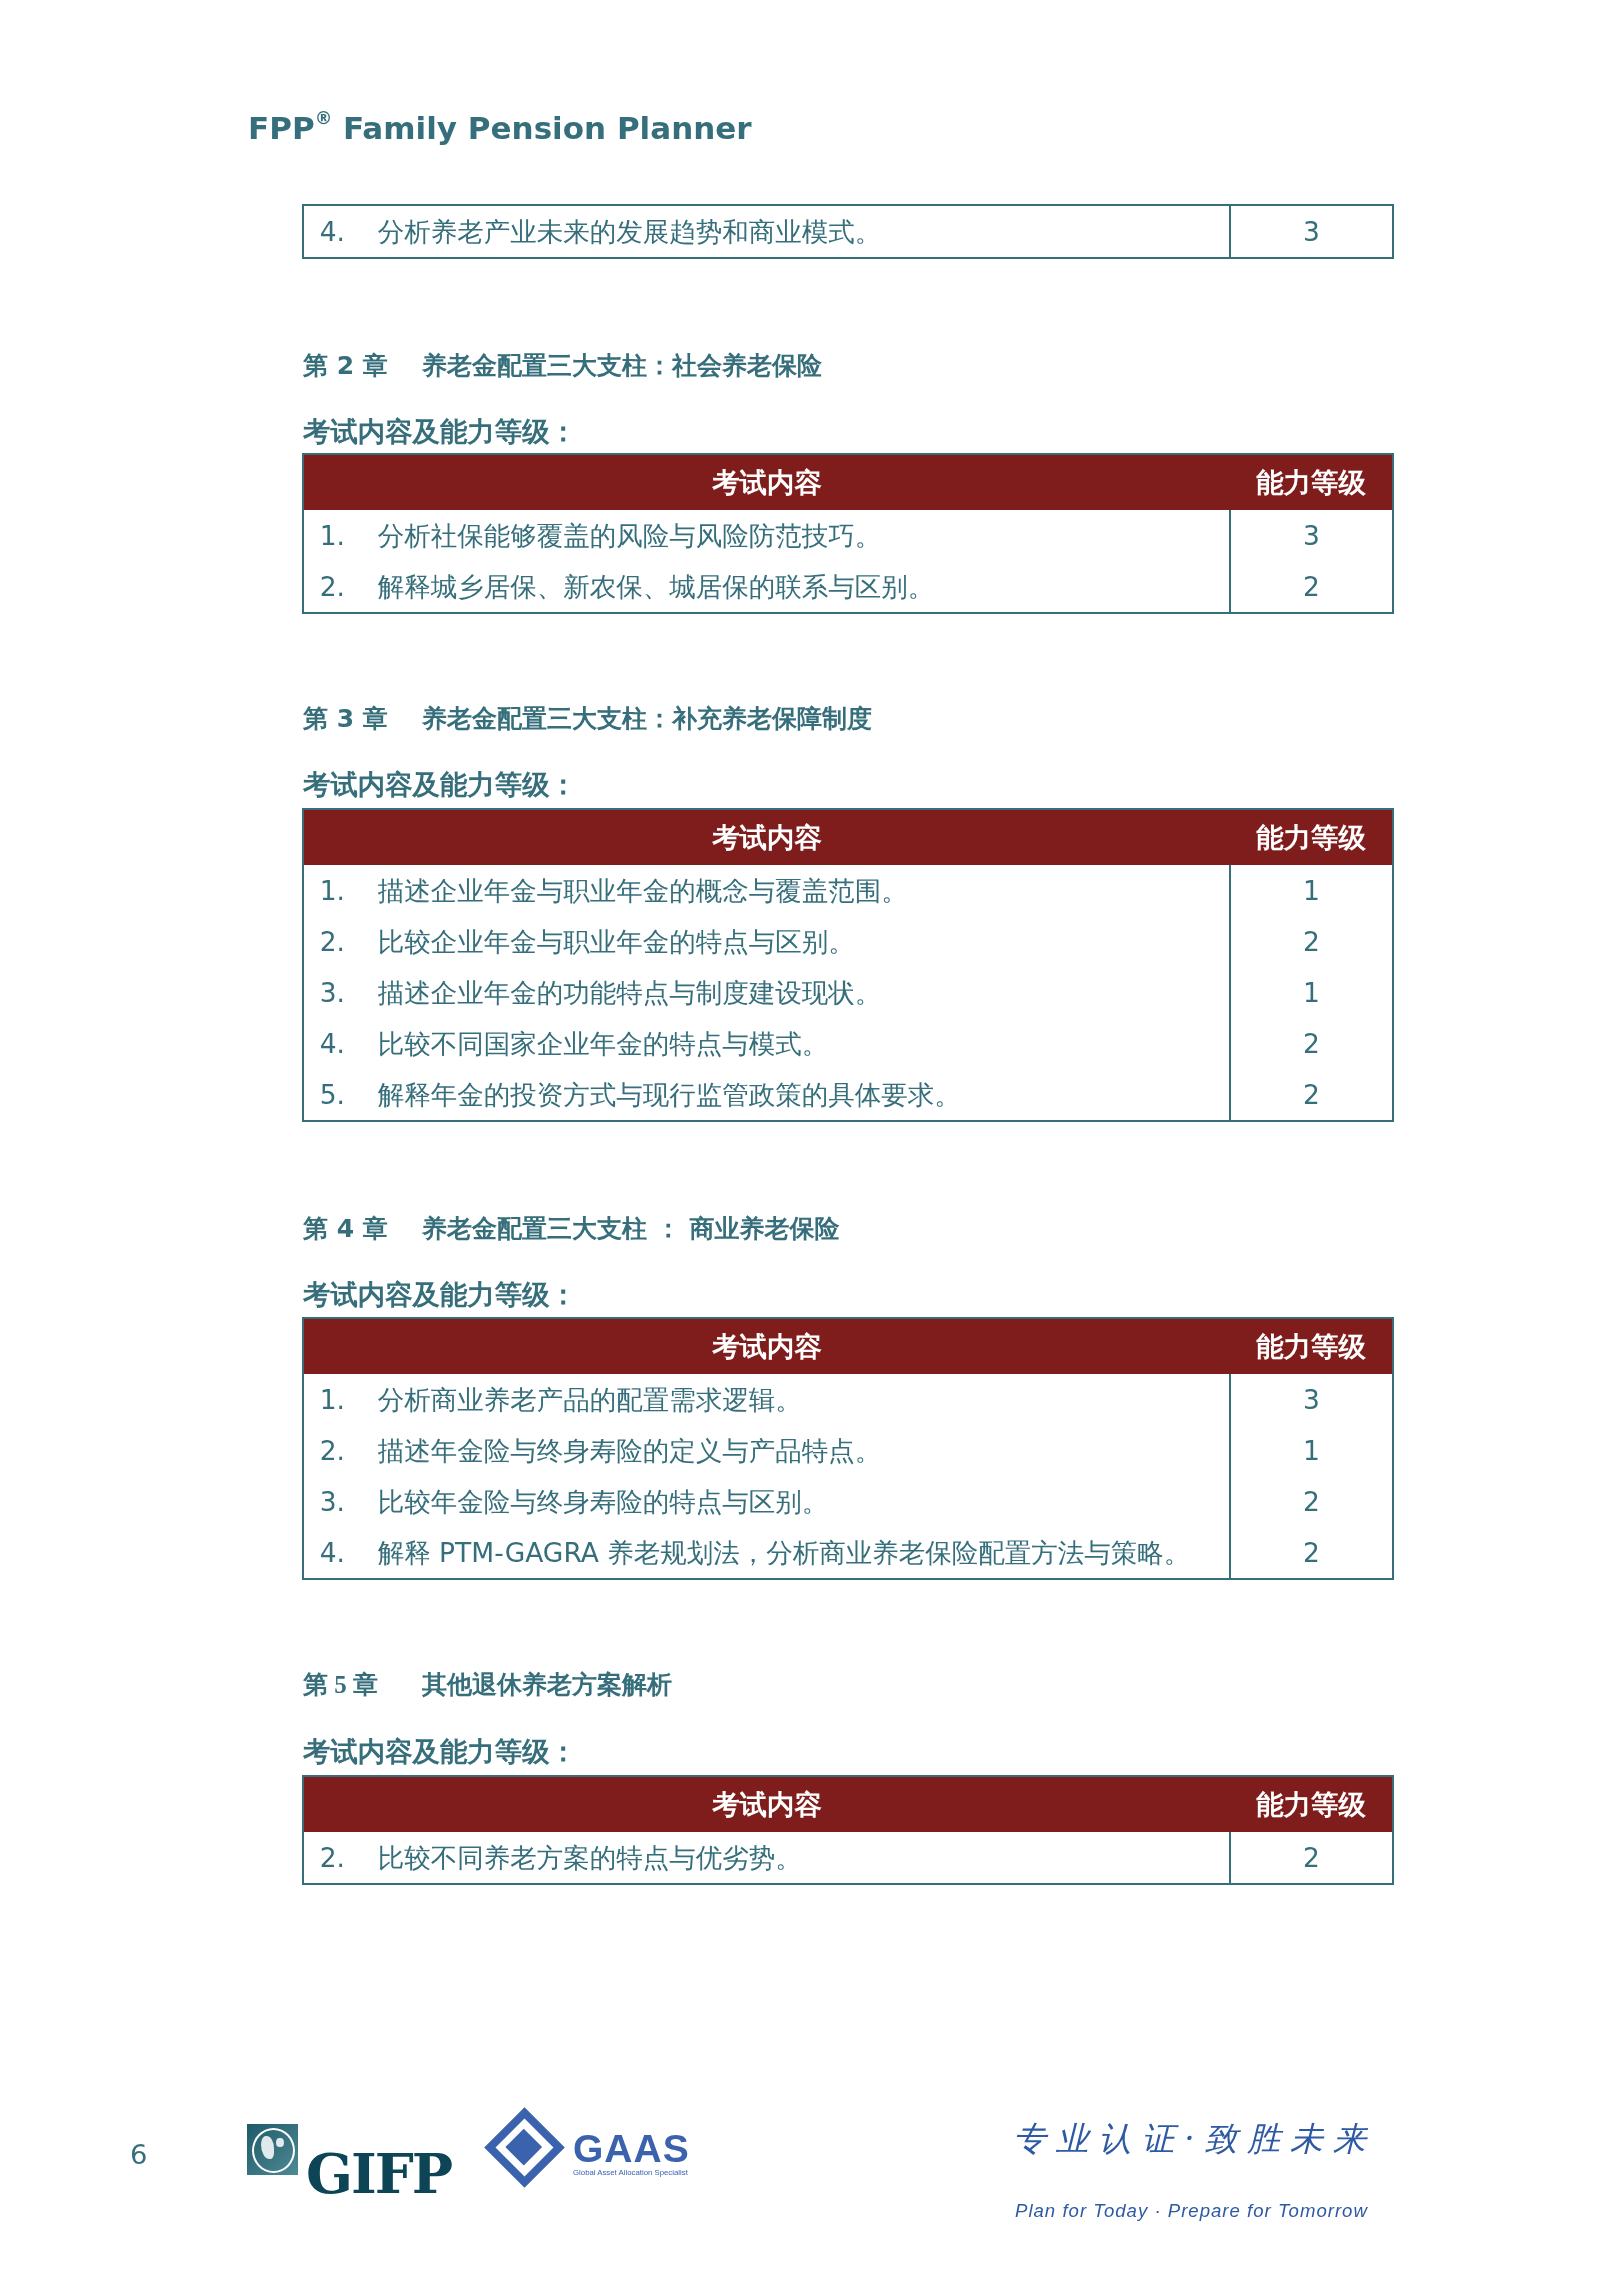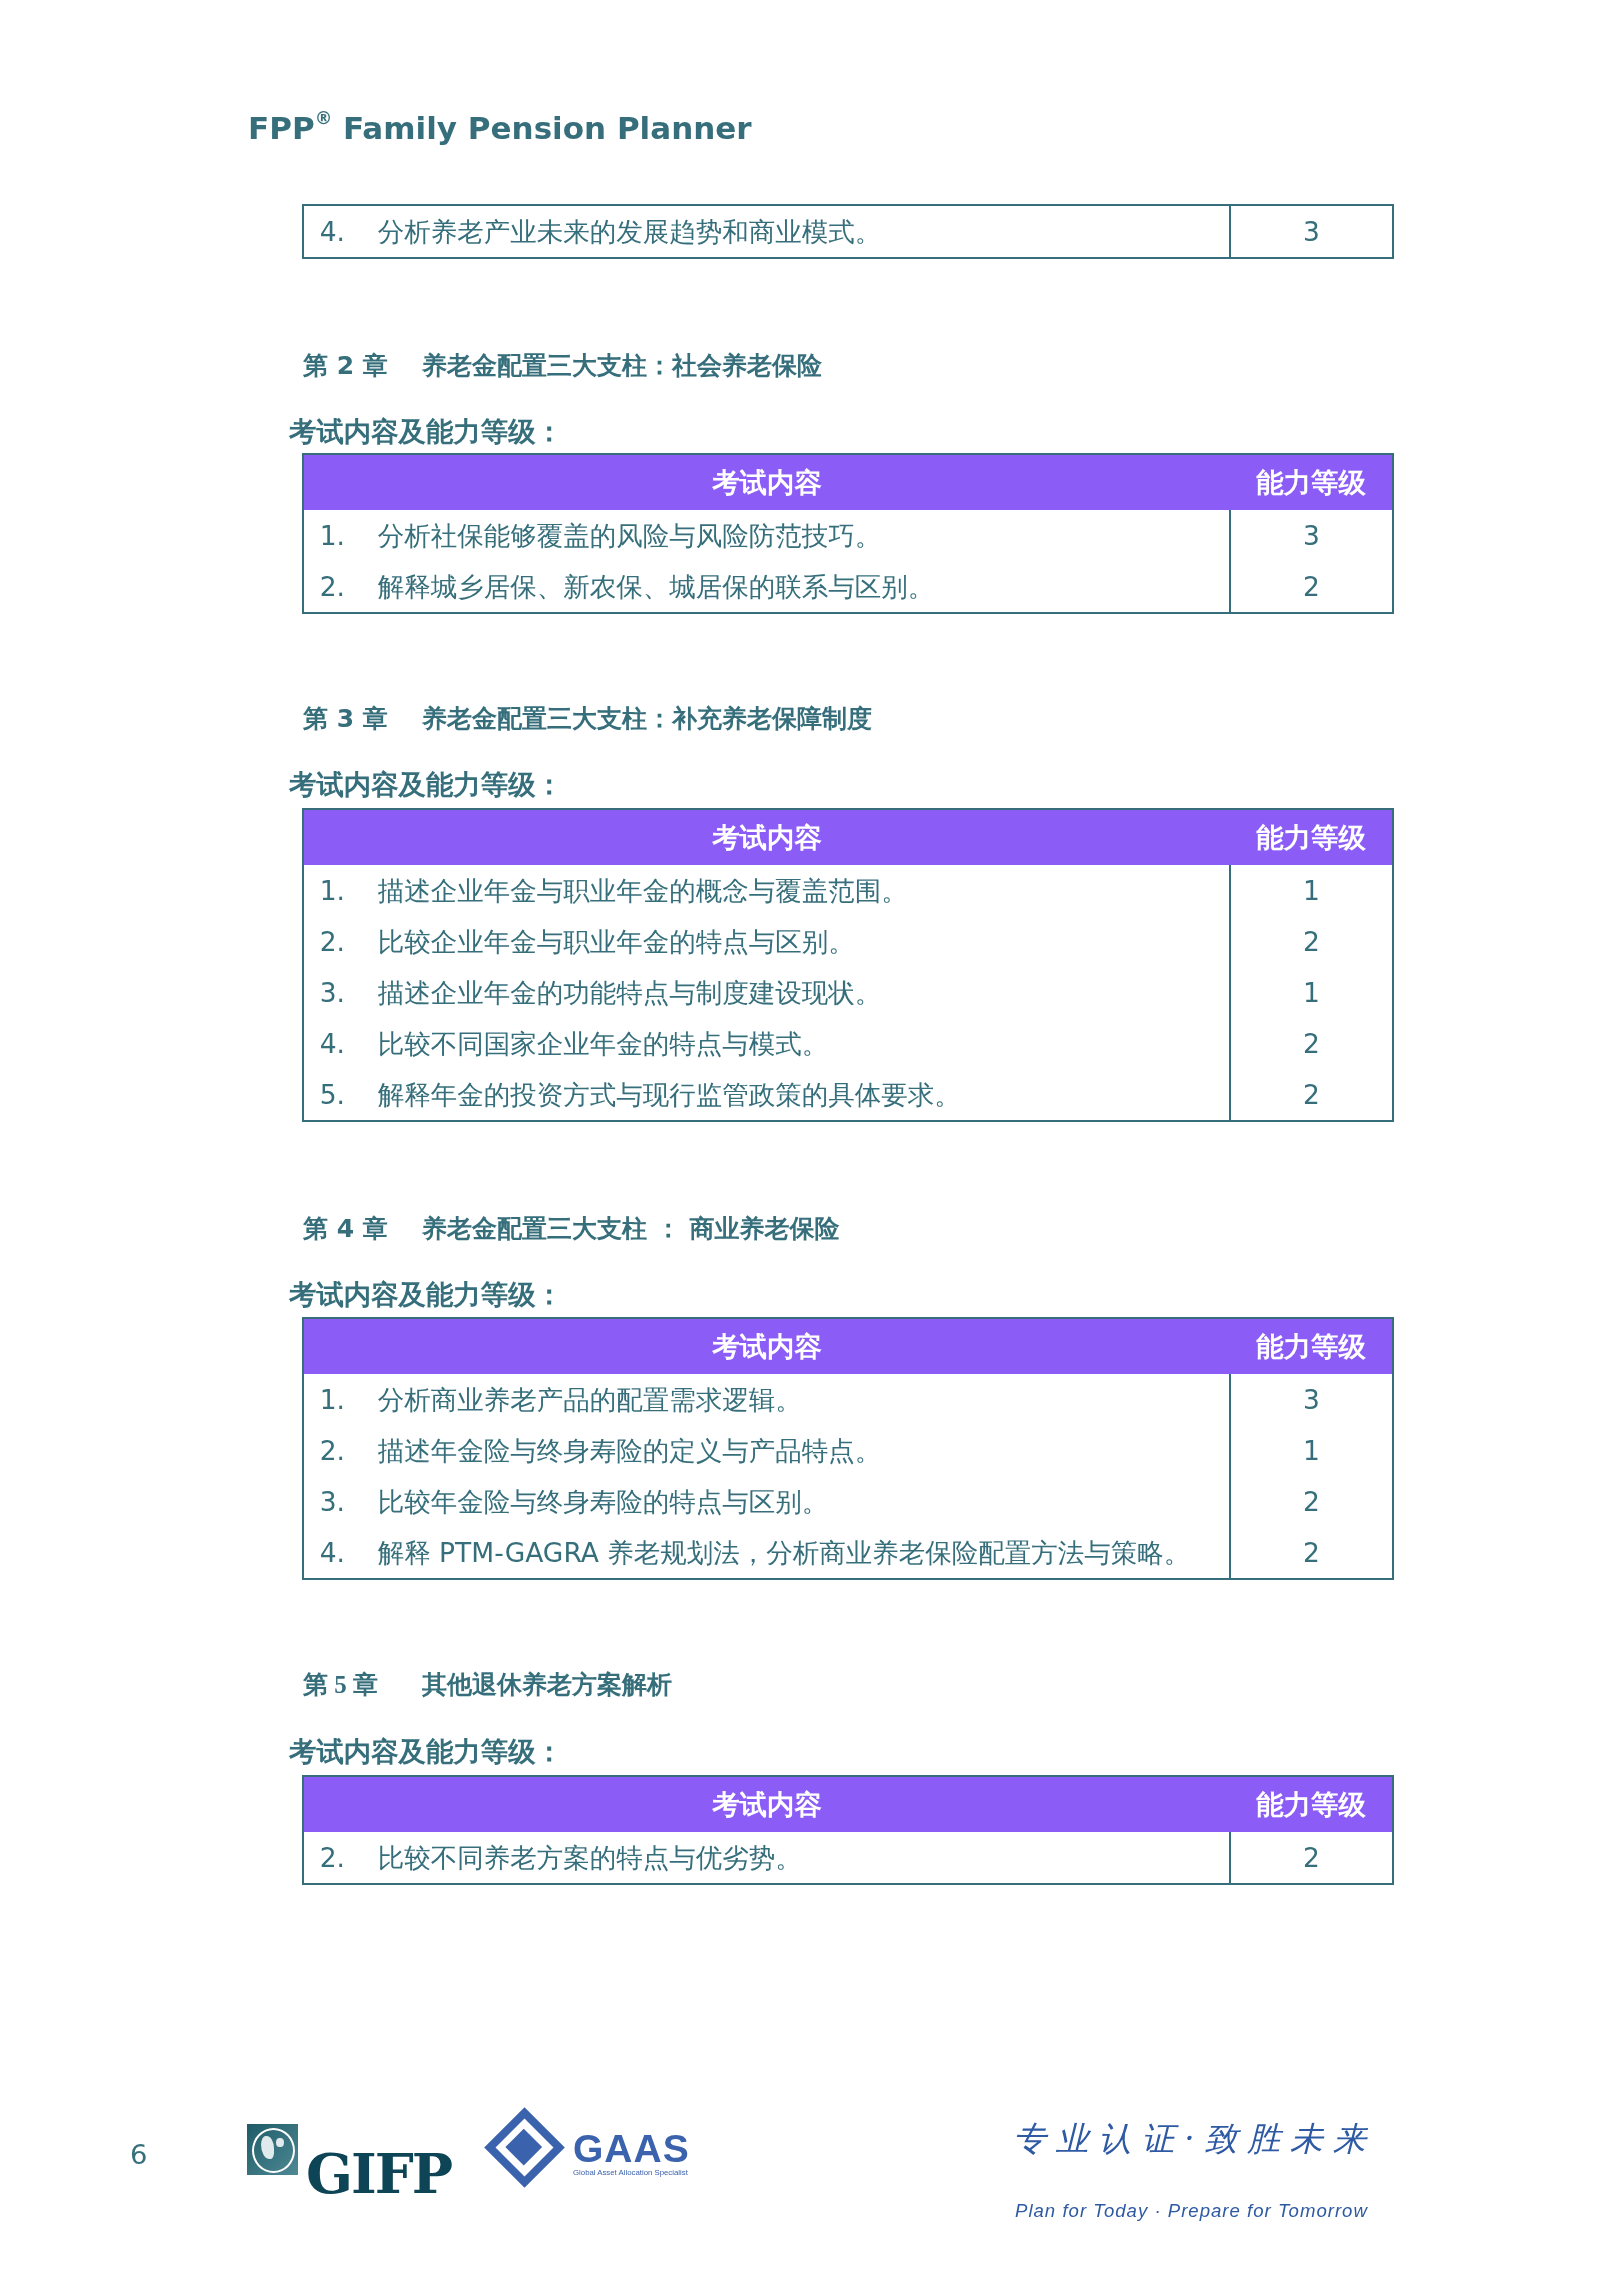--- a/index.html
+++ b/index.html
@@ -3,26 +3,26 @@
 <meta charset="utf-8">
 <style>
   html, body { margin:0; padding:0; background:#ffffff; }
   body { width:1621px; height:2293px; position:relative; overflow:hidden;
          font-family:"DejaVu Sans","Liberation Sans",sans-serif; color:#366f7b; }
   .abs { position:absolute; }
   .doc-title { left:248px; top:110px; font-size:31px; font-weight:bold; letter-spacing:0px; color:#366f7b; white-space:nowrap; }
   .doc-title sup { font-size:17.6px; vertical-align:top; position:relative; top:-2px; }
   .chapter { left:303px; font-size:25px; font-weight:bold; color:#366f7b; white-space:nowrap; height:39px; line-height:39px; }
   .chapter .num { display:inline-block; width:119px; }
-  .subhead { left:289px; font-size:27.4px; font-weight:bold; color:#366f7b; white-space:nowrap; height:39px; line-height:39px; }
+  .subhead { left:303px; font-size:27.4px; font-weight:bold; color:#366f7b; white-space:nowrap; height:39px; line-height:39px; }
   table.obj { position:absolute; left:302px; width:1090px; border-collapse:collapse; table-layout:fixed;
               border:2.9px solid #366f7b; }
   table.obj col.c1 { width:927px; }
   table.obj col.c2 { width:163px; }
-  table.obj th { background:#8b5cf6; color:#ffffff; font-size:27.4px; font-weight:bold; height:55px; padding:0; text-align:center; }
+  table.obj th { background:#7f1d1d; color:#ffffff; font-size:27.4px; font-weight:bold; height:55px; padding:0; text-align:center; }
   table.obj td { font-size:26.5px; color:#366f7b; height:51px; padding:0; white-space:nowrap;margin-top:28px; }
   table.obj td.content { border-right:2.9px solid #366f7b; padding-left:15.7px; }
   table.obj td.level { text-align:center; }
   .idx { display:inline-block; width:58px; }
   .page-num { left:130px; top:2139px; font-size:27.4px; color:#366f7b; font-family:"DejaVu Sans",sans-serif; }
   .gifp { left:247px; top:2124px; height:53px; }
   .globe { position:absolute; left:0; top:0; width:51px; height:51px;
            background:linear-gradient(135deg,#1f5a68,#4e8a94); }
   .globe-circle { position:absolute; left:4.9px; top:3.9px; width:39px; height:41px; border:2px solid #ffffff; border-radius:50%; }
   .globe-land { position:absolute; left:13.7px; top:11.8px; width:13.7px; height:23.5px; background:#ffffff; border-radius:40% 60% 30% 70%; opacity:0.85; }

